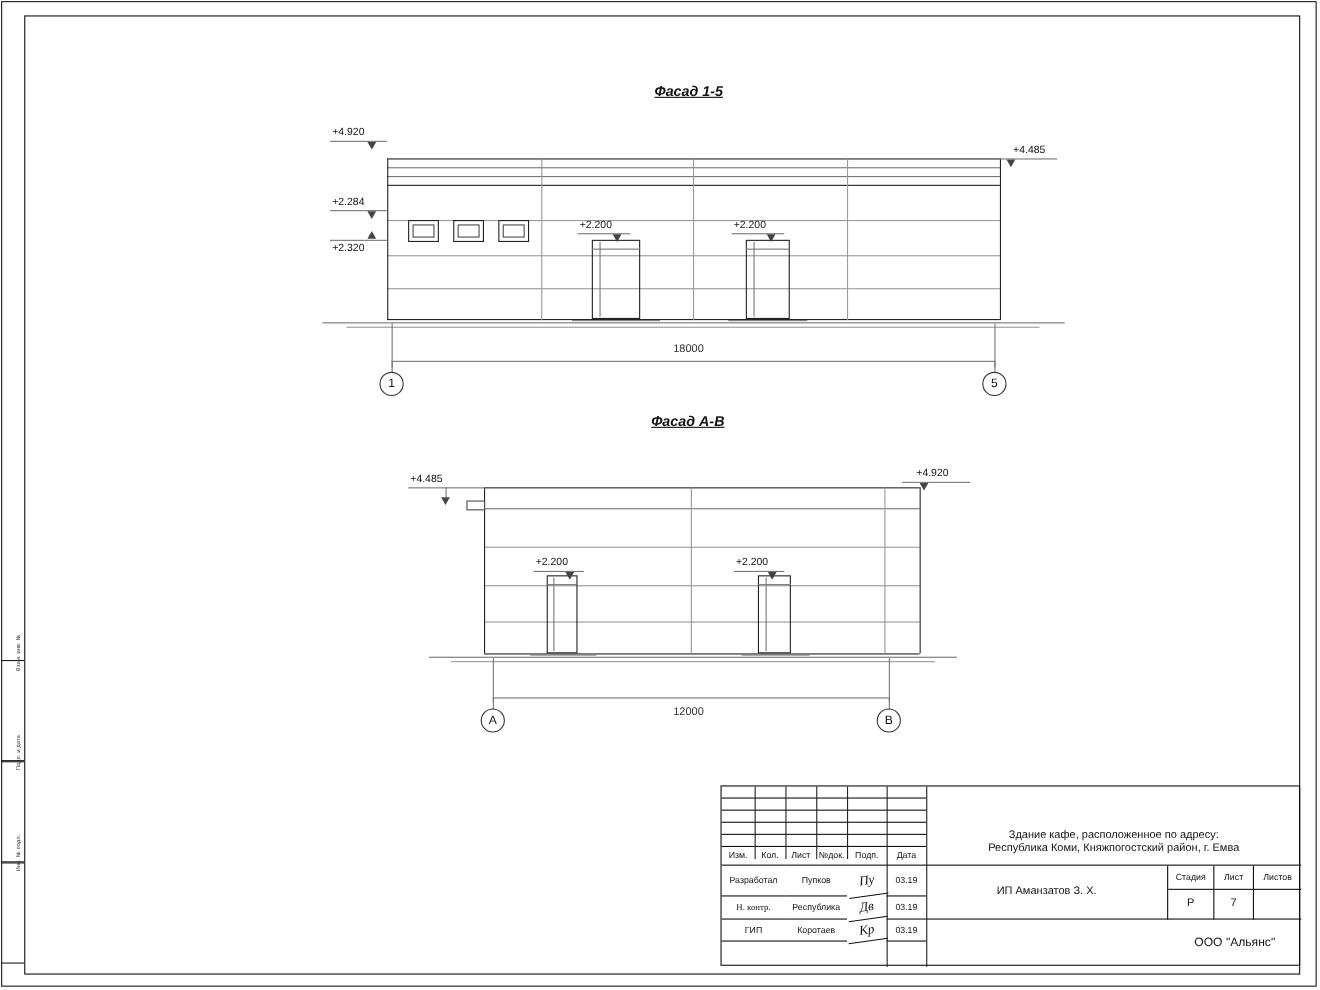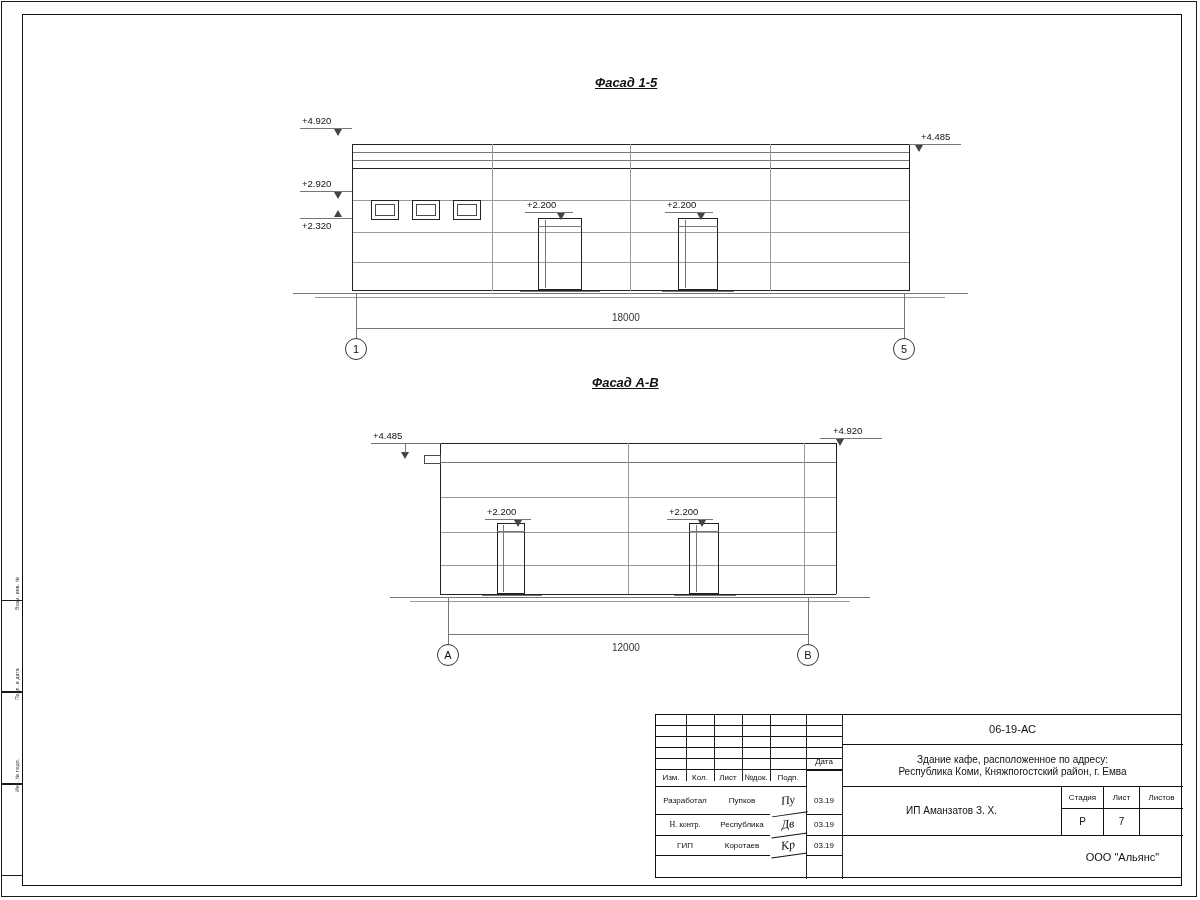--- a/index.html
+++ b/index.html
@@ -215,21 +215,21 @@
 
   <div class="rect rect-dark" style="left:678px; top:218px; width:40px; height:72px;"></div>
   <div class="ln v1 grey" style="left:685px; top:220px; height:68px;"></div>
   <div class="ln h1 grey" style="left:678px; top:226px; width:40px;"></div>
   <div class="ln h1 grey" style="left:662px; top:291px; width:72px;"></div>
 
   <div class="mark" style="left:302px; top:115px;">+4.920</div>
   <div class="ln h1 grey" style="left:300px; top:128px; width:52px;"></div>
   <div class="lvl-arrow" style="left:334px; top:129px;"></div>
 
-  <div class="mark" style="left:302px; top:178px;">+2.920</div>
+  <div class="mark" style="left:302px; top:178px;">+2.284</div>
   <div class="ln h1 grey" style="left:300px; top:191px; width:52px;"></div>
   <div class="lvl-arrow" style="left:334px; top:192px;"></div>
 
   <div class="mark" style="left:302px; top:220px;">+2.320</div>
   <div class="ln h1 grey" style="left:300px; top:218px; width:52px;"></div>
   <div class="lvl-arrow-up" style="left:334px; top:210px;"></div>
 
   <div class="mark" style="left:921px; top:131px;">+4.485</div>
   <div class="ln h1 grey" style="left:909px; top:144px; width:52px;"></div>
   <div class="lvl-arrow" style="left:915px; top:145px;"></div>
@@ -318,21 +318,21 @@
     <div class="ln v1 dark" style="left:86px; top:0; height:66px;"></div>
     <div class="ln v1 dark" style="left:114px; top:0; height:66px;"></div>
     <div class="ln v1 dark" style="left:150px; top:0; height:164px;"></div>
     <div class="ln v1 dark" style="left:186px; top:0; height:164px;"></div>
 
     <div class="cell bb small" style="left:0; top:55px; width:30px; height:17px;">Изм.</div>
     <div class="cell bb small" style="left:30px; top:55px; width:28px; height:17px;">Кол.</div>
     <div class="cell bb small" style="left:58px; top:55px; width:28px; height:17px;">Лист</div>
     <div class="cell bb small" style="left:86px; top:55px; width:28px; height:17px;">№док.</div>
     <div class="cell bb small" style="left:114px; top:55px; width:36px; height:17px;">Подп.</div>
-    <div class="cell bb small" style="left:150px; top:39px; width:36px; height:17px;">Дата</div>
+    <div class="cell bb small" style="left:150px; top:55px; width:36px; height:17px;">Дата</div>
 
     <div class="cell bb small left-align" style="left:0; top:72px; width:58px; height:28px;">Разработал</div>
     <div class="cell bb small left-align" style="left:58px; top:72px; width:56px; height:28px;">Пупков</div>
     <div class="cell bb sig" style="left:114px; top:72px; width:36px; height:28px;">Пу</div>
     <div class="cell bb small" style="left:150px; top:72px; width:36px; height:28px;">03.19</div>
 
     <div class="cell bb small left-align" style="left:0; top:100px; width:58px; height:21px;font-family:Liberation Serif, serif;">Н. контр.</div>
     <div class="cell bb small left-align" style="left:58px; top:100px; width:56px; height:21px;">Республика</div>
     <div class="cell bb sig" style="left:114px; top:100px; width:36px; height:21px;">Дв</div>
     <div class="cell bb small" style="left:150px; top:100px; width:36px; height:21px;">03.19</div>
@@ -340,21 +340,20 @@
     <div class="cell bb small left-align" style="left:0; top:121px; width:58px; height:20px;">ГИП</div>
     <div class="cell bb small left-align" style="left:58px; top:121px; width:56px; height:20px;">Коротаев</div>
     <div class="cell bb sig" style="left:114px; top:121px; width:36px; height:20px;">Кр</div>
     <div class="cell bb small" style="left:150px; top:121px; width:36px; height:20px;">03.19</div>
 
     <div class="cell" style="left:0; top:141px; width:58px; height:23px;"></div>
     <div class="cell" style="left:58px; top:141px; width:56px; height:23px;"></div>
     <div class="cell" style="left:114px; top:141px; width:36px; height:23px;"></div>
     <div class="cell" style="left:150px; top:141px; width:36px; height:23px;"></div>
 
-    <div class="cell bb big" style="left:186px; top:0; width:341px; height:30px;">06-19-АС</div>
 
     <div class="cell bb br med" style="left:186px; top:72px; width:220px; height:49px;">ИП Аманзатов З. Х.</div>
 
     <div class="cell bb" style="left:186px; top:30px; width:341px; height:42px; flex-direction:column;">
       <span class="med">Здание кафе, расположенное по адресу:</span>
       <span class="med">Республика Коми, Княжпогостский район, г. Емва</span>
     </div>
 
     <div class="cell bb br small" style="left:406px; top:72px; width:42px; height:22px;">Стадия</div>
     <div class="cell bb br small" style="left:448px; top:72px; width:36px; height:22px;">Лист</div>

